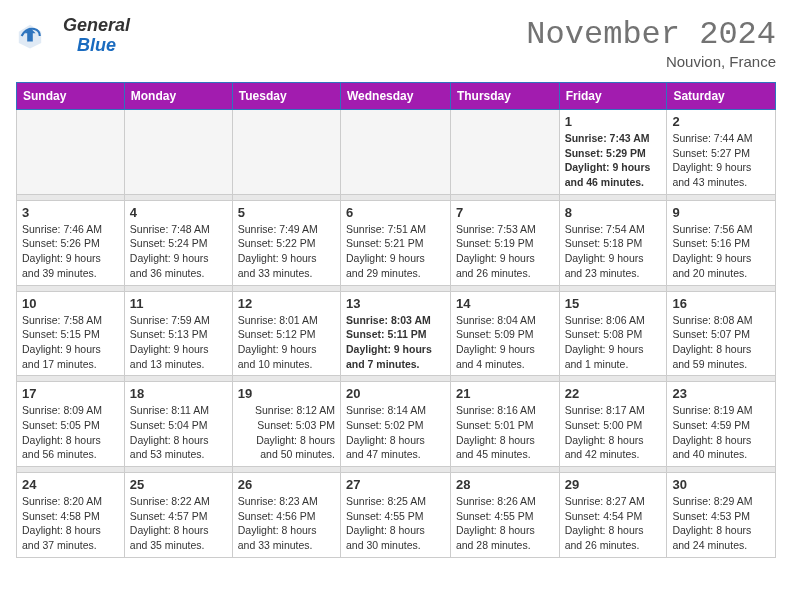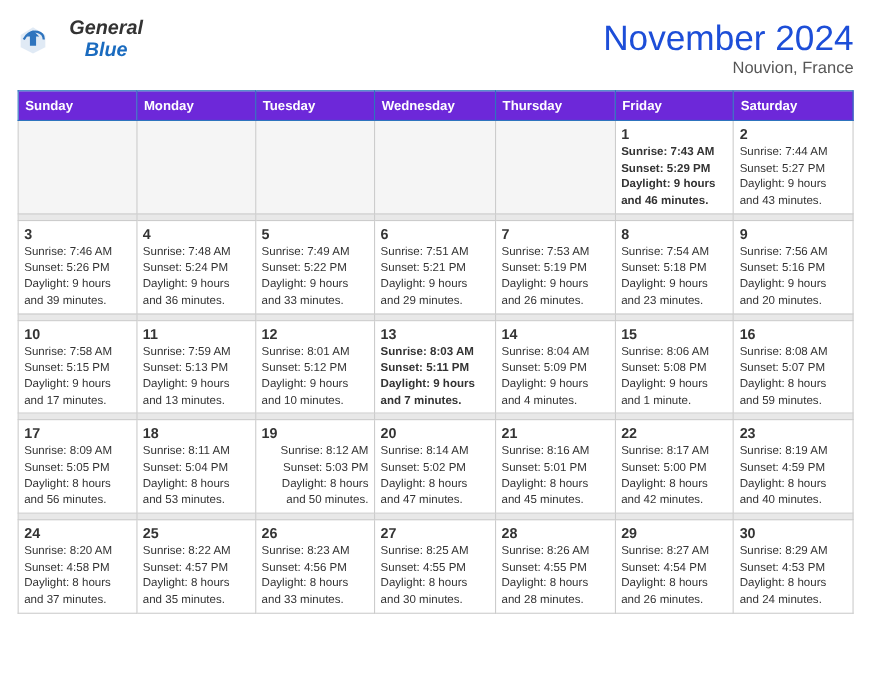--- a/index.html
+++ b/index.html
@@ -41,33 +41,34 @@
     .logo-icon {
       width: 28px;
       height: 28px;
     }
     .title-area {
       text-align: right;
     }
     .month-title {
       font-size: 32px;
       font-weight: normal;
-      color: #1d4ed8;
+      color: #737373;
+      font-family: Liberation Mono, monospace;
     }
     .location-title {
       font-size: 15px;
       color: #555;
     }
     .calendar-table {
       width: 100%;
       border-collapse: collapse;
       font-size: 11px;
     }
     .calendar-table th {
-      background-color: #6d28d9;
+      background-color: #a21caf;
       color: #fff;
       text-align: left;
       padding: 6px 6px;
       font-size: 12px;
       font-weight: bold;
       border: 1px solid #2e74be;
     }
     .calendar-table td {
       border: 1px solid #ccc;
       vertical-align: top;

